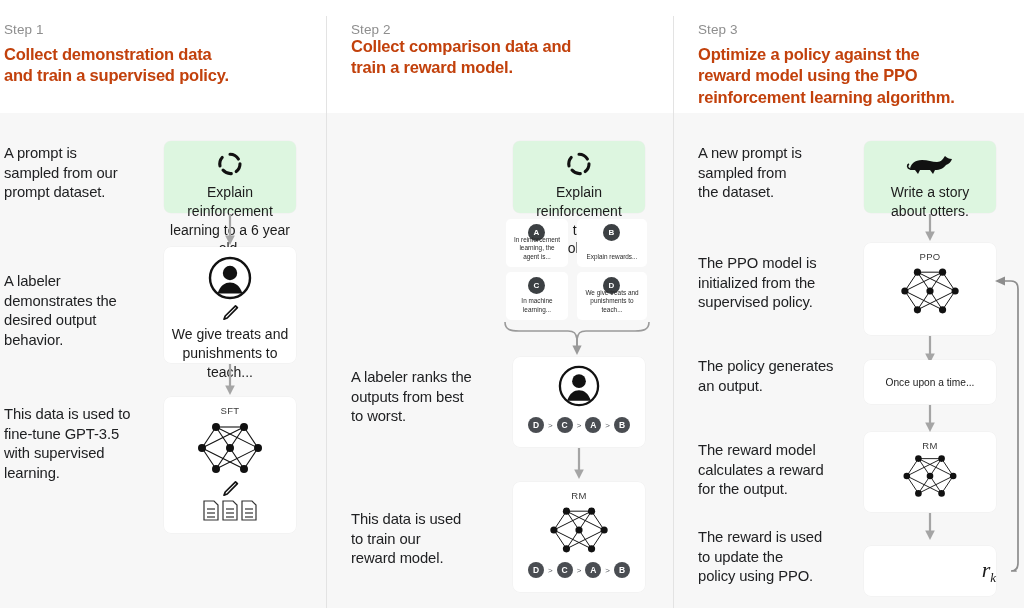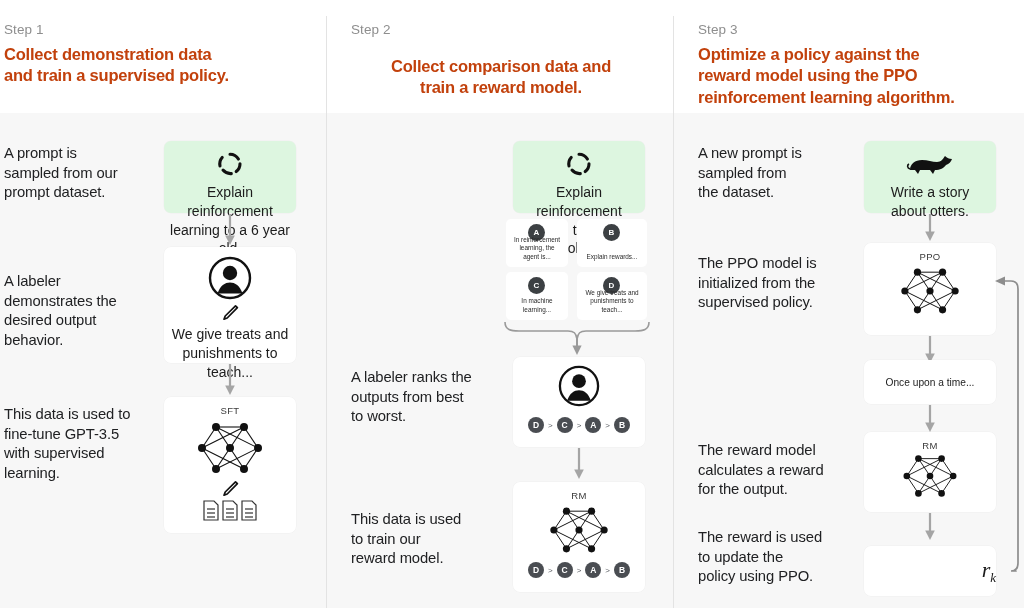--- a/index.html
+++ b/index.html
@@ -201,21 +201,21 @@
             <line x1="42" y1="10" x2="50" y2="10"></line>
           <line x1="42" y1="14" x2="50" y2="14"></line>
             <line x1="42" y1="18" x2="50" y2="18"></line>
         </g>
       </svg>
     </div>
   </div>
 
   <div class="col col-2">
     <div class="step-label" style="left:24px; top:6px;">Step 2</div>
-    <div class="step-title" style="left:24px; top:40px; width:300px; white-space:pre-line;text-align:center;">Collect comparison data and
+    <div class="step-title" style="left:24px; top:20px; width:300px; white-space:pre-line;">Collect comparison data and
 train a reward model.</div>
 
     <div class="desc" style="left:24px; top:352px; width:160px; white-space:pre-line;">A labeler ranks the
 outputs from best
 to worst.</div>
     <div class="desc" style="left:24px; top:494px; width:160px; white-space:pre-line;">This data is used
 to train our
 reward model.</div>
 
     <div class="card green" style="left:186px; top:125px; width:132px; height:72px;">
@@ -327,20 +327,22 @@
     <div class="step-title" style="left:24px; top:28px; width:300px; white-space:pre-line;">Optimize a policy against the
 reward model using the PPO
 reinforcement learning algorithm.</div>
 
     <div class="desc" style="left:24px; top:128px; width:160px; white-space:pre-line;">A new prompt is
 sampled from
 the dataset.</div>
     <div class="desc" style="left:24px; top:238px; width:165px; white-space:pre-line;">The PPO model is
 initialized from the
 supervised policy.</div>
+    <div class="desc" style="left:24px; top:341px; width:175px; white-space:pre-line;">The policy generates
+an output.</div>
     <div class="desc" style="left:24px; top:425px; width:165px; white-space:pre-line;">The reward model
 calculates a reward
 for the output.</div>
     <div class="desc" style="left:24px; top:512px; width:165px; white-space:pre-line;">The reward is used
 to update the
 policy using PPO.</div>
 
     <div class="card green" style="left:190px; top:125px; width:132px; height:72px;">
       <svg class="arrow-svg" style="left:43px; top:12px;" width="48" height="24" viewBox="0 0 48 24">
         <path d="M3 17 C3 11, 8 7, 15 7 C21 7, 25 9, 30 9 C34 9, 36 6, 38 3

